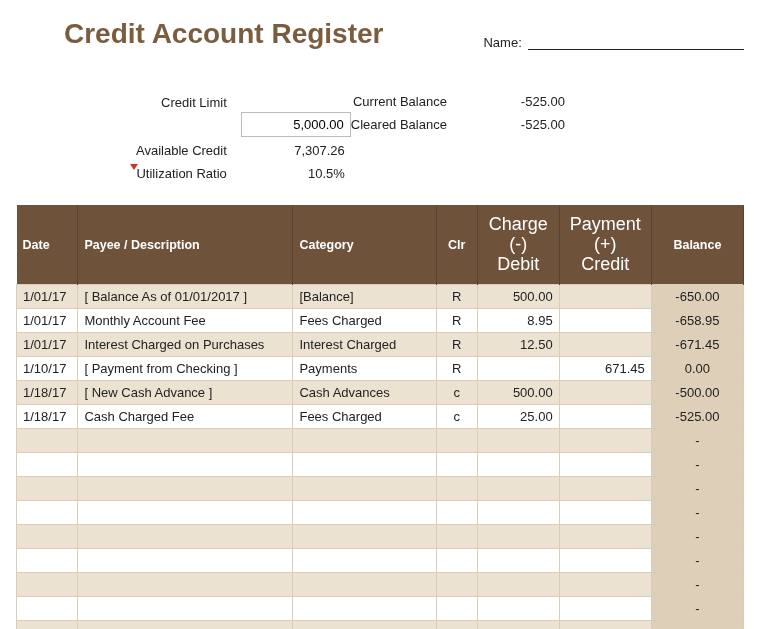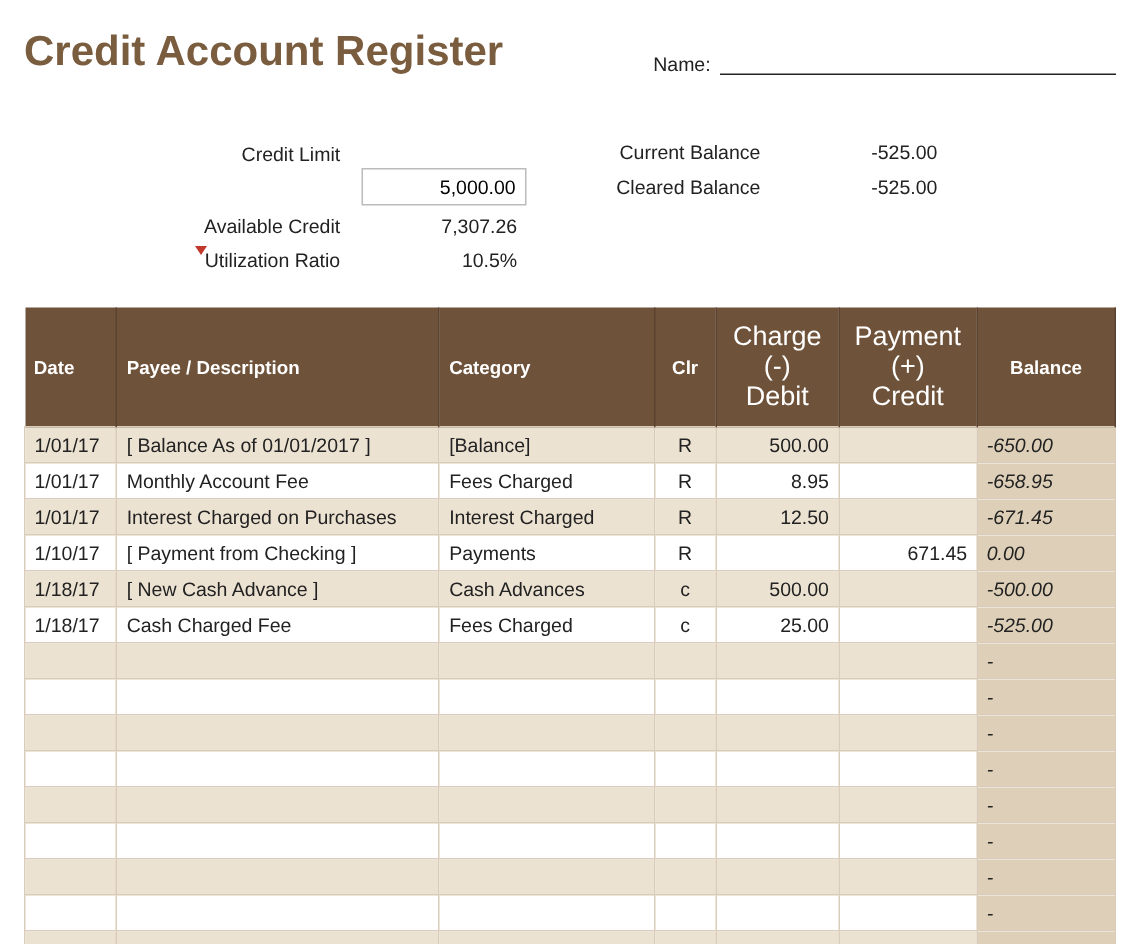--- a/index.html
+++ b/index.html
@@ -16,40 +16,40 @@
     font-size: 28px;
     font-weight: bold;
     color: #7a5c3e;
     display: inline-block;
   }
   .topline {
     display: flex;
     align-items: flex-end;
     gap: 40px;
     margin-bottom: 18px;
+    margin-left: 48px;
   }
   .name-wrap {
     display: flex;
     align-items: flex-end;
     gap: 6px;
     flex: 1;
     margin-left: 60px;
   }
   .name-line {
     flex: 1;
     border: none;
     border-bottom: 1px solid #222;
     outline: none;
     font-size: 13px;
     padding: 2px 4px;
     background: transparent;
   }
   .summary {
     display: flex;
-    gap: 60px;
     margin-bottom: 22px;
     align-items: flex-start;
     padding-left: 120px;
   }
   .summary-col { display: grid; grid-template-columns: auto 110px; column-gap: 10px; row-gap: 4px; align-items: center; }
   .summary-col .lbl { text-align: right; padding-right: 4px; }
   .summary-col .val { text-align: right; padding: 2px 6px; }
   .credit-limit-box {
     border: 1px solid #bbb;
     background: #fff;
@@ -98,21 +98,21 @@
     padding: 4px 6px;
     height: 24px;
     font-size: 13px;
     white-space: nowrap;
     overflow: hidden;
   }
   tbody tr.alt td { background: #ece2d2; }
   tbody tr.plain td { background: #ffffff; }
   tbody td.right { text-align: right; }
   tbody td.center { text-align: center; }
-  tbody td.balance { background: #ded0b8 !important; text-align: left; font-style: italic; }
+  tbody td.balance { background: #ded0b8 !important; text-align: center; }
 </style>
 </head>
 <body>
 
 <div class="topline">
   <div class="title">Credit Account Register</div>
   <div class="name-wrap">
     <span>Name:</span>
     <input class="name-line" value="" style="">
   </div>

